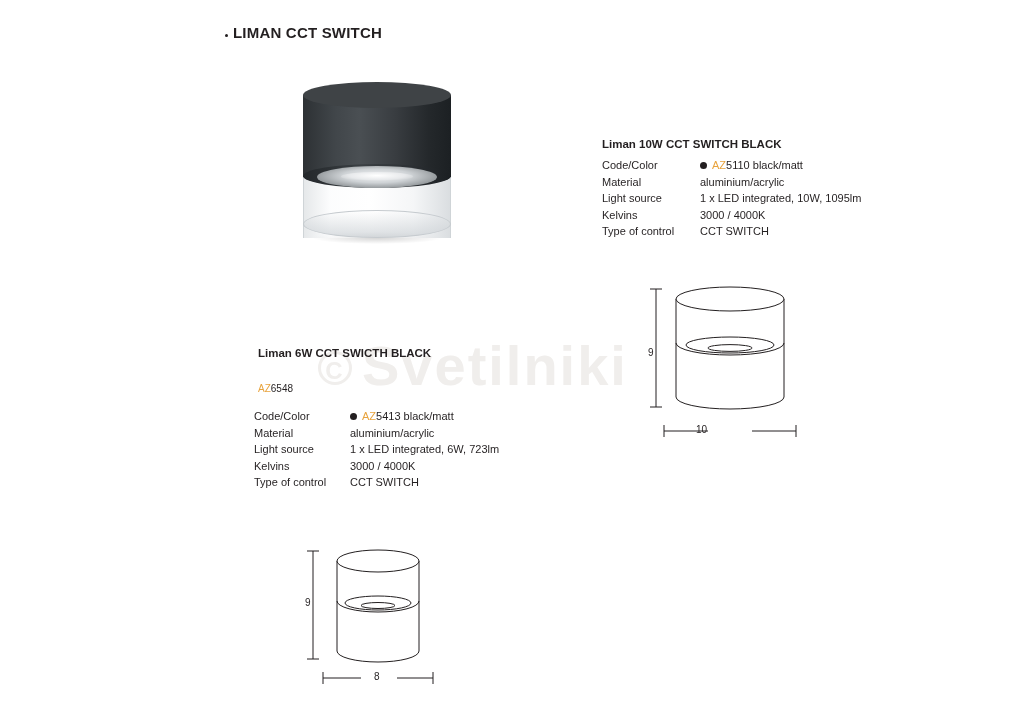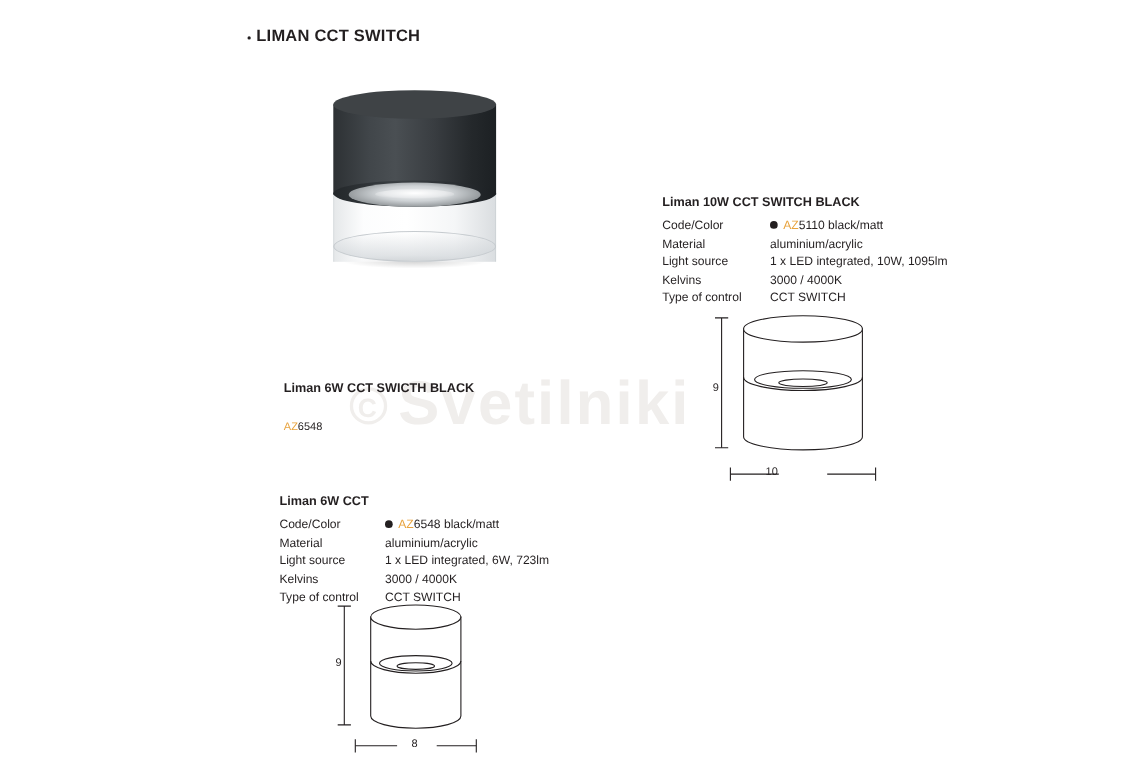--- a/index.html
+++ b/index.html
@@ -140,21 +140,20 @@
     width: 128px; height: 12px;
     border-radius: 50%;
     background: radial-gradient(ellipse at 50% 50%, rgba(0,0,0,0.16), rgba(0,0,0,0) 72%);
   }
 
   
   .spec {
     position: absolute;
     font-size: 11px;
     color: #231f20;
-    margin-top: 40px;
   }
   .spec-title {
     font-weight: bold;
     font-size: 11.5px;
     margin-bottom: 9px;
     white-space: nowrap;
   }
   .spec-row {
     display: flex;
     align-items: flex-start;
@@ -277,26 +276,25 @@
       <span class="spec-val">CCT SWITCH</span>
     </div>
   </div>
 
   <div class="label-6w">
     <div class="l-name">Liman 6W CCT SWICTH BLACK</div>
     <div class="l-code"><span class="code-accent">AZ</span><span>6548</span></div>
   </div>
 
   <div class="spec" id="spec-6w">
-    <div class="spec-title">Liman 6W CCT</div>
 
     <div class="spec-row">
       <span class="spec-key">Code/Color</span>
       <span class="spec-val">
-        <span class="swatch"></span><span class="code-accent">AZ</span><span>6548 black/matt</span>
+        <span class="swatch"></span><span class="code-accent">AZ</span><span>5413 black/matt</span>
       </span>
     </div>
 
     <div class="spec-row">
       <span class="spec-key">Material</span>
       <span class="spec-val">aluminium/acrylic</span>
     </div>
 
     <div class="spec-row">
       <span class="spec-key">Light source</span>

